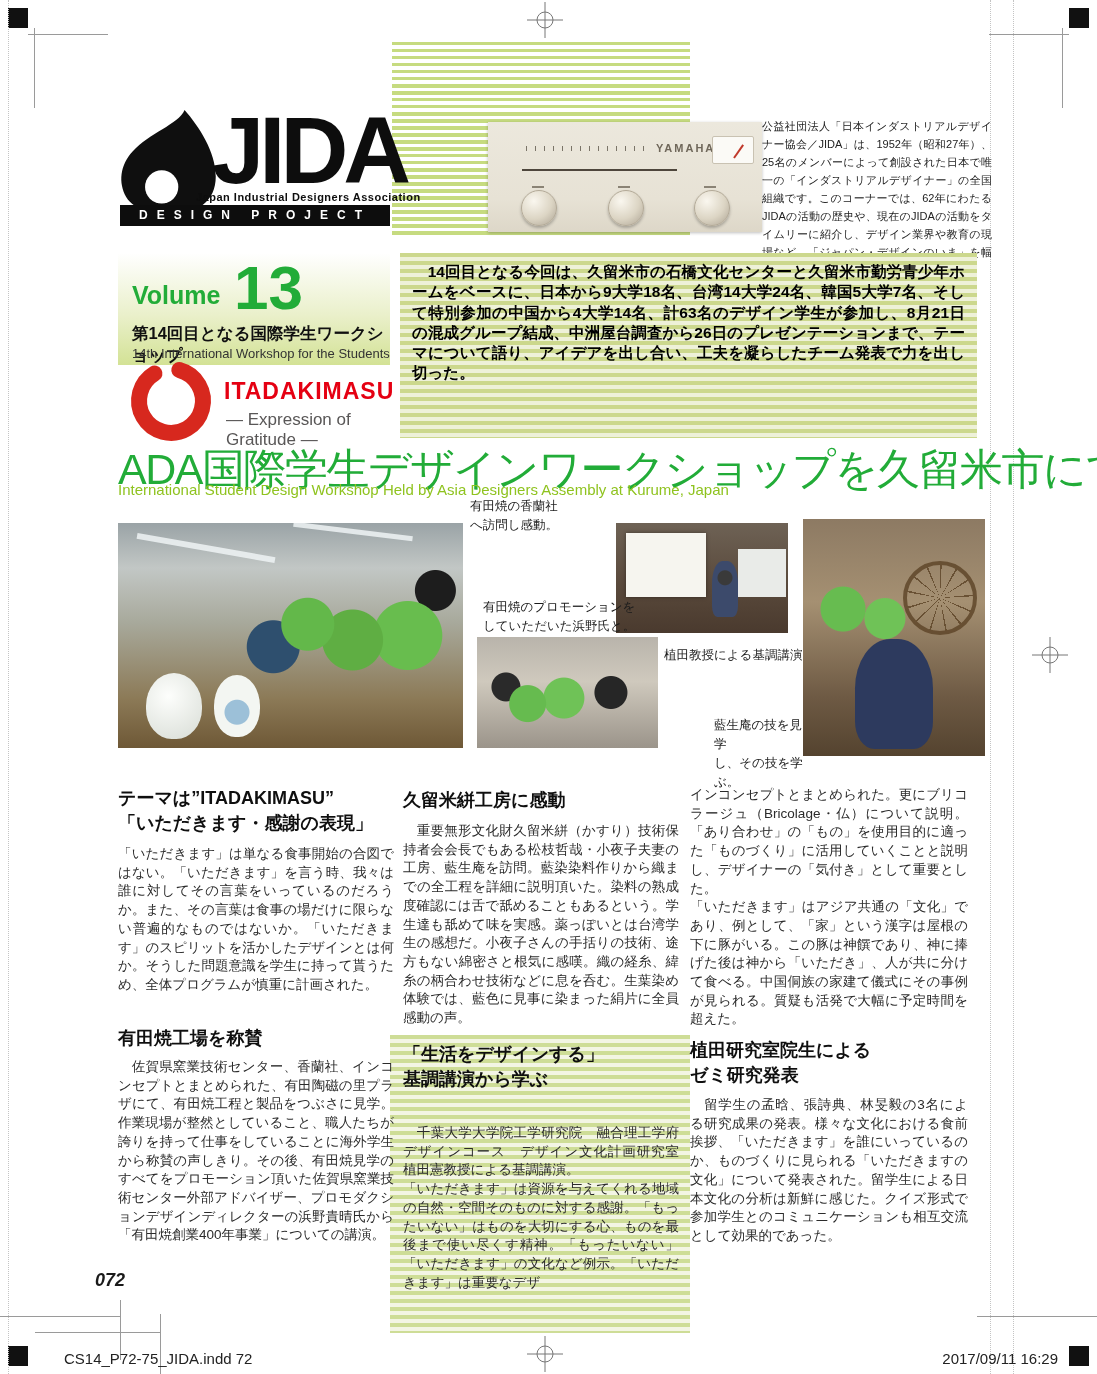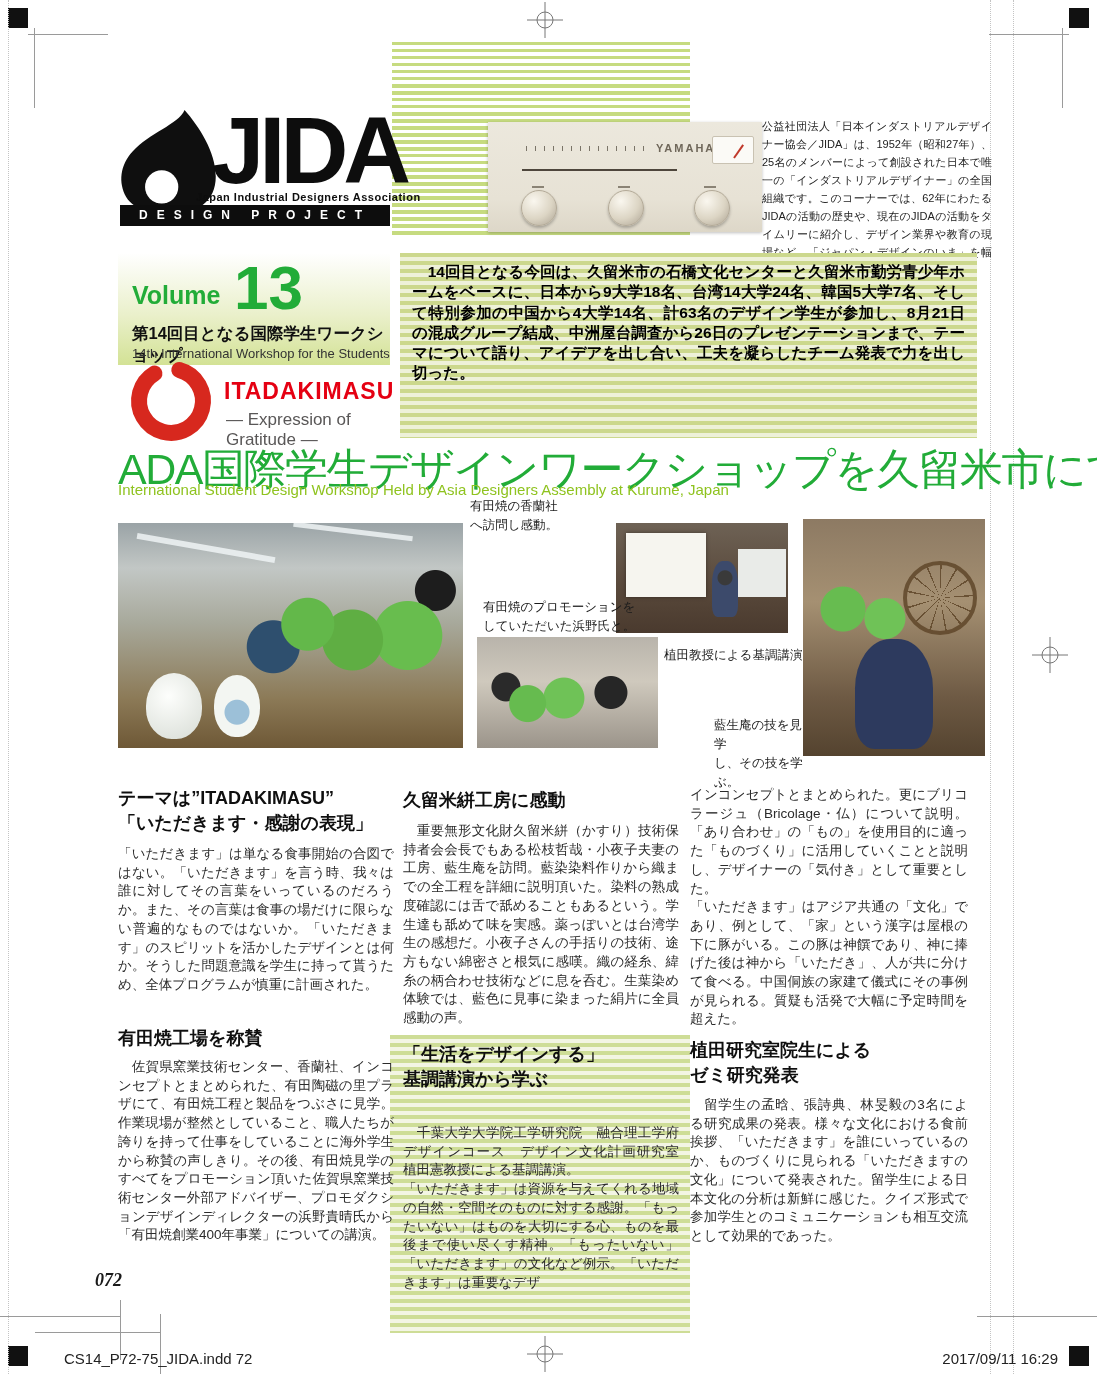--- a/index.html
+++ b/index.html
@@ -84,21 +84,21 @@
      radial-gradient(circle at 22% 38%,#67bc50 0 22px,rgba(0,0,0,0) 23px),
      radial-gradient(circle at 45% 42%,#6fc257 0 20px,rgba(0,0,0,0) 21px),
      linear-gradient(180deg,#8d7a63 0%,#a59072 35%,#6e5a44 75%,#54432f 100%);}
   .wheel{border:4px solid #5c4326;border-radius:50%;background:
      repeating-conic-gradient(#5c4326 0 3deg,rgba(0,0,0,0) 3deg 28deg);opacity:.8;}
   .weaver{background:#2d3a5e;border-radius:45% 45% 25% 25%;}
 
   .col-h{font-size:18px;line-height:25px;font-weight:bold;color:#0f0f0f;}
   .col-p{font-size:13.5px;line-height:18.7px;color:#2b2b2b;text-align:justify;}
 
-  .pageno{font-family:Liberation Serif, serif;font-style:italic;font-weight:bold;
+  .pageno{font-family:Liberation Sans, sans-serif;font-style:italic;font-weight:bold;
           font-size:18px;color:#1a1a1a;}
   .slug{font-size:15px;color:#222;}
 </style>
 </head>
 <body>
 
 <div class="page">
 
   <div class="corner-square" style="left:8px;top:8px;"></div>
   <div class="corner-square" style="left:1069px;top:8px;"></div>

